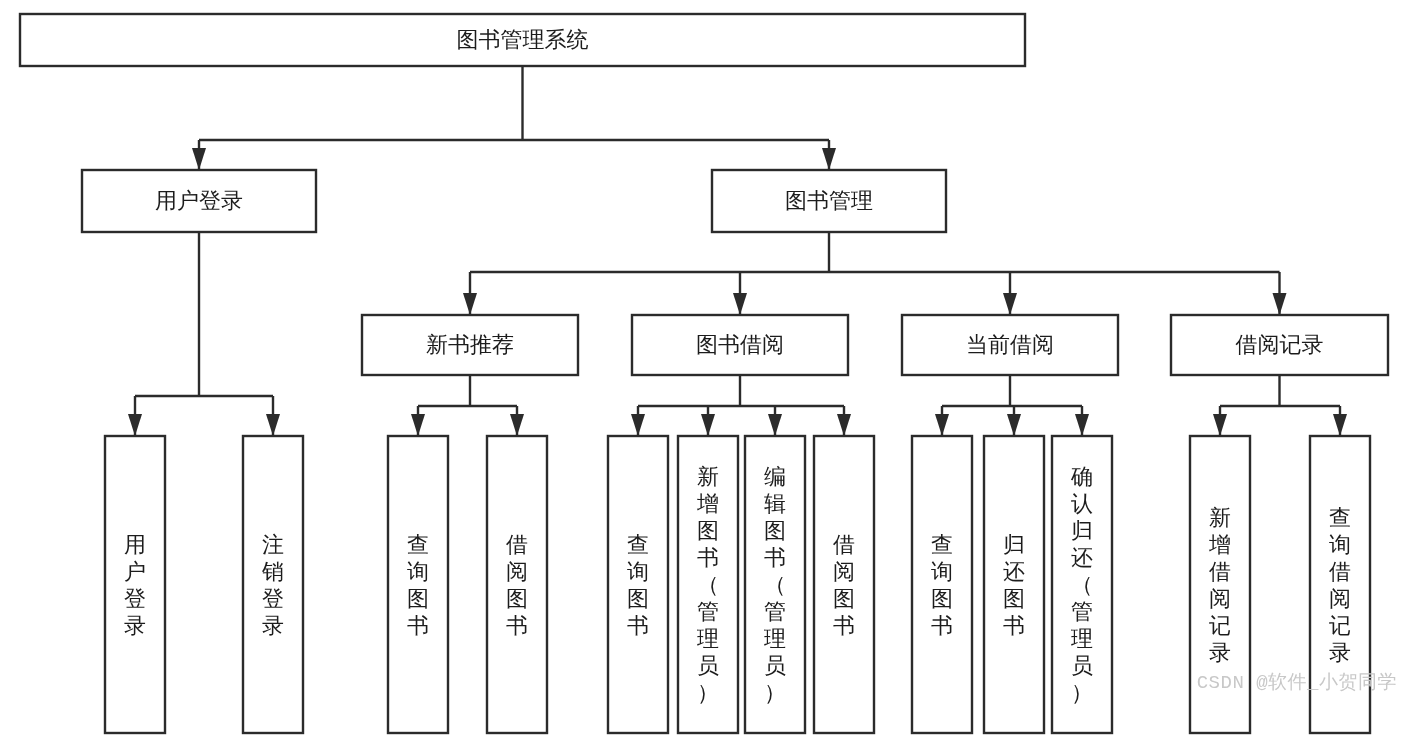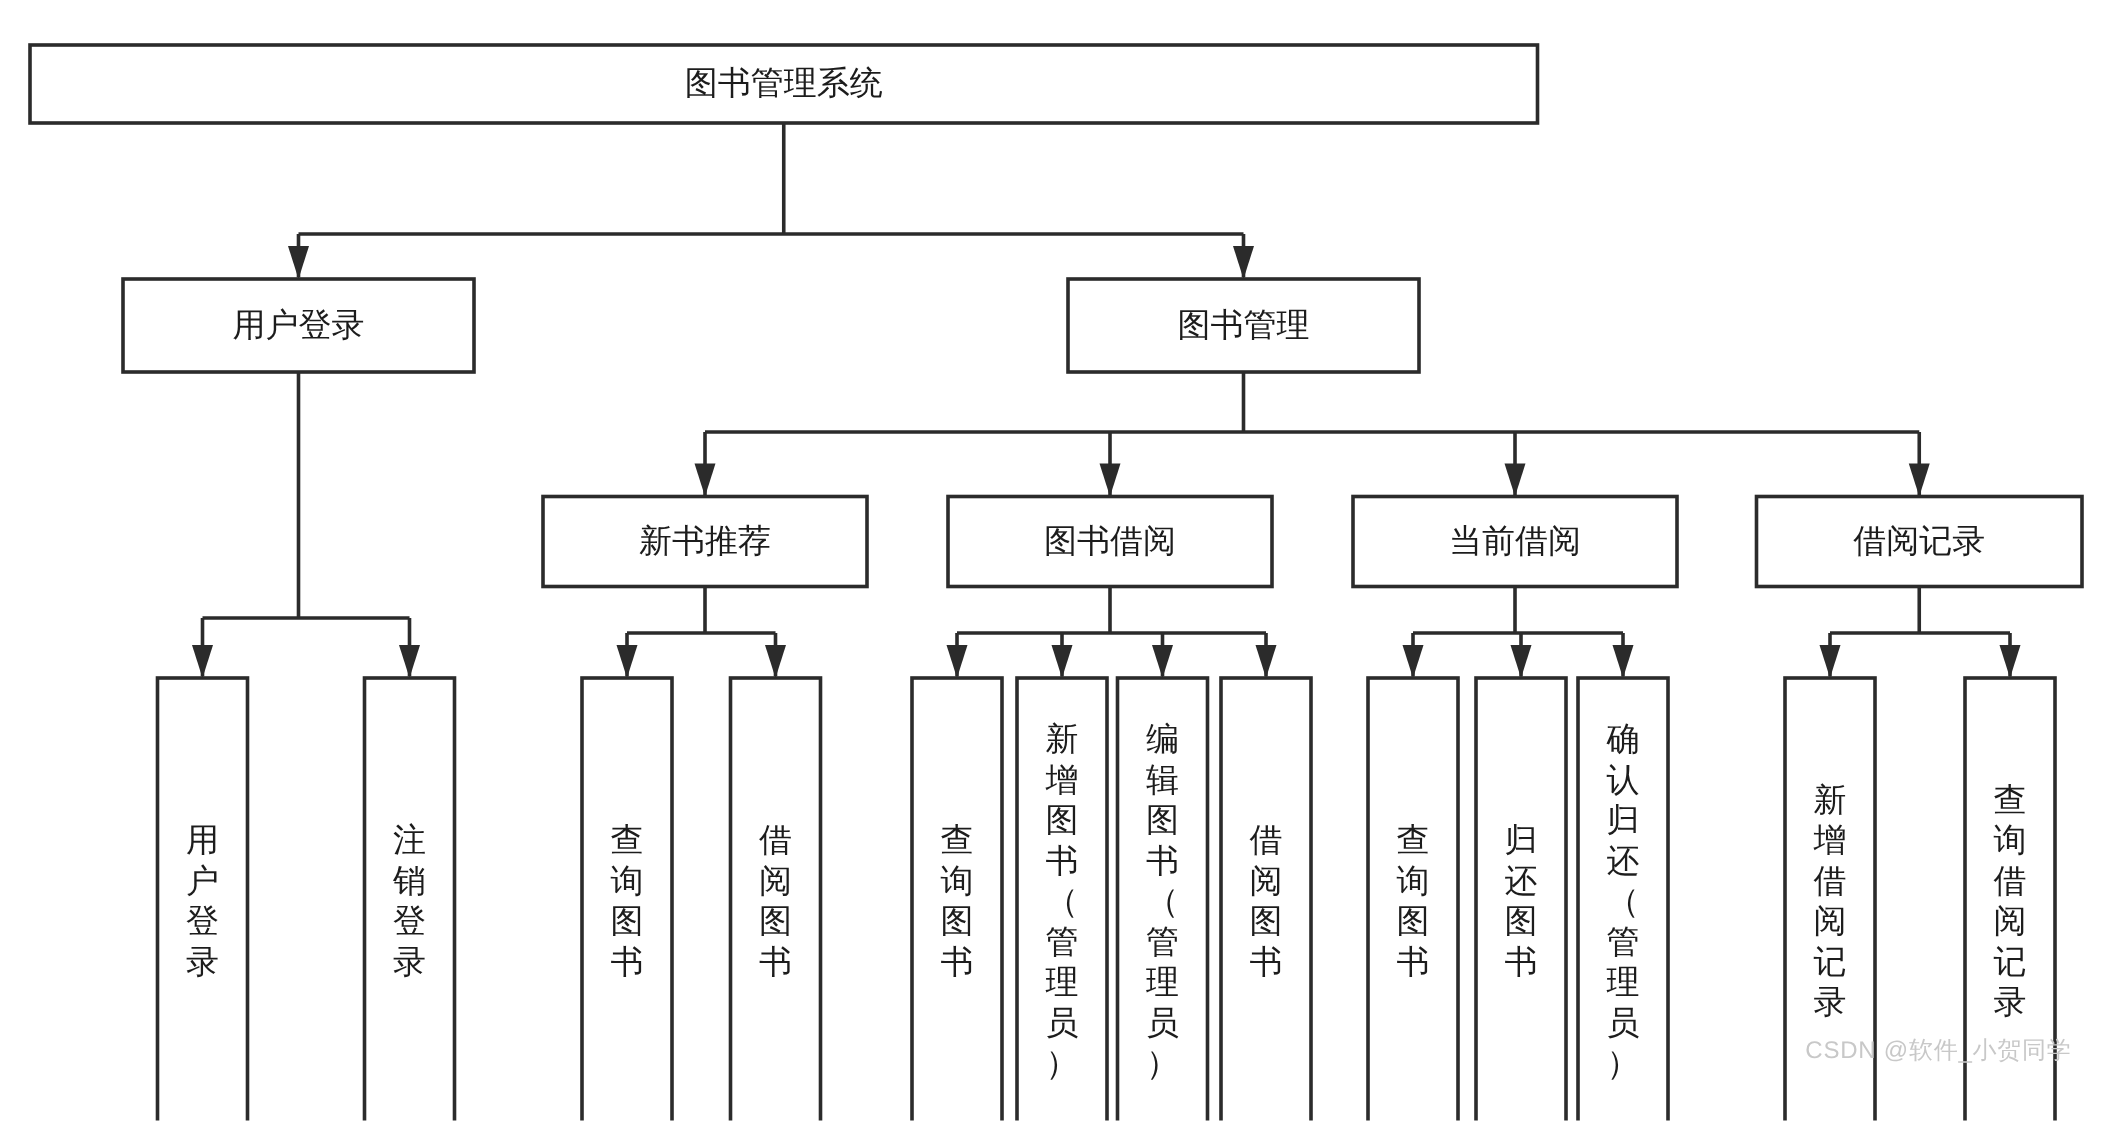--- a/index.html
+++ b/index.html
@@ -11,21 +11,20 @@
     width: 1405px;
     height: 747px;
     font-family: "Liberation Sans", "DejaVu Sans", sans-serif;
     overflow: hidden;
     position: relative;
   }
   #diagram-root {
     position: relative;
     width: 1405px;
     height: 699px;
-    margin-top: 16px;
   }
   svg#flow {
     position: absolute;
     left: 0;
     top: 0;
     width: 1405px;
     height: 747px;
   }
   .node-box {
     fill: #ffffff;
@@ -50,24 +49,24 @@
     dominant-baseline: middle;
   }
   .leaf-label {
     font-family: "Liberation Sans", "DejaVu Sans", sans-serif;
     fill: #1c1c1c;
     font-size: 22px;
     text-anchor: middle;
   }
   .watermark {
     position: absolute;
-    right: 24px;
+    right: 8px;
     bottom: 4px;
-    font-family: Liberation Sans, sans-serif;
-    font-size: 16px;
+    font-family: Liberation Mono, monospace;
+    font-size: 19px;
     color: #c8c8c8;
     letter-spacing: 0.5px;
     white-space: nowrap;
     user-select: none;
   }
 </style>
 </head>
 <body>
 
 <div id="diagram-root">

